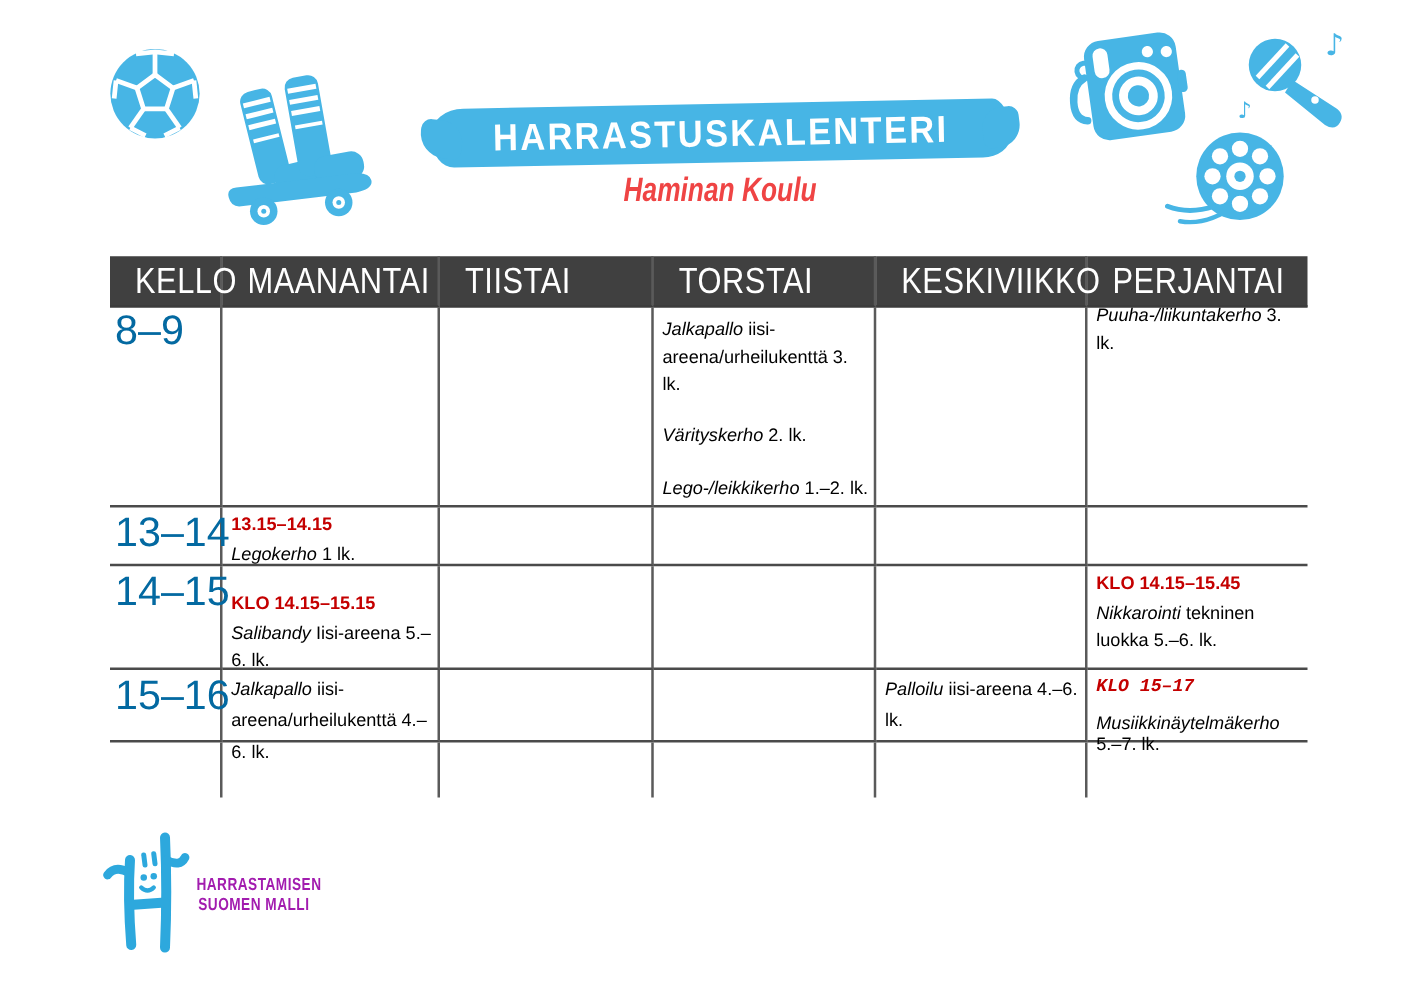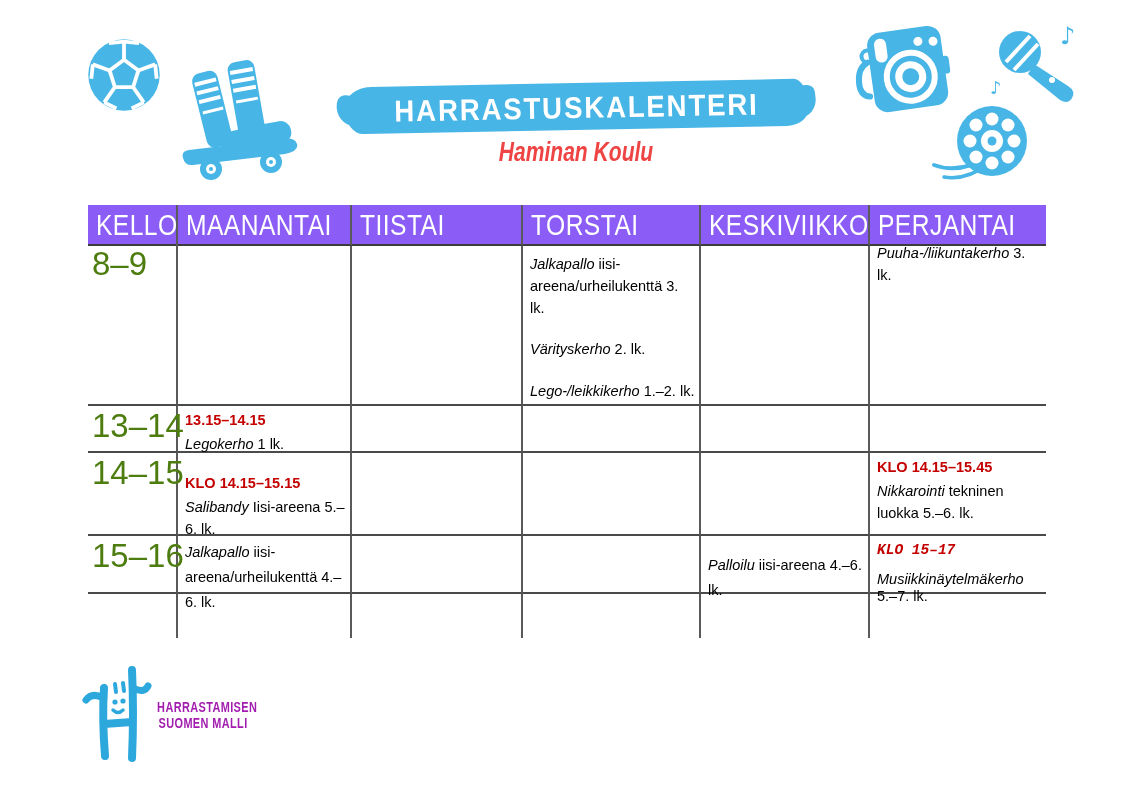--- a/index.html
+++ b/index.html
@@ -19,24 +19,24 @@
          font-size:27px;font-style:italic;font-weight:bold;}
   .subtitle span{display:inline-block;transform:scaleX(0.78);}
 
   
   .cal{position:absolute;left:88px;top:205px;display:grid;
        grid-template-columns:90px 174px 171px 178px 169px 176px;
        grid-template-rows:41px 160px 47px 83px 58px 44px;}
   .cal > div{box-sizing:border-box;min-height:0;min-width:0;overflow:visible;}
   .vline{border-right:2px solid #5a5a5a;}
   .hline{border-bottom:2px solid #4a4a4a;}
-  .hcell{background:#8b5cf6;border-bottom:2.5px solid #3c3c3c;color:#fff;
-         font-size:29px;line-height:40px;white-space:nowrap;padding-left:8px;}
+  .hcell{background:#404040;border-bottom:2.5px solid #3c3c3c;color:#fff;
+         font-size:29px;line-height:40px;white-space:nowrap;padding-left:20px;}
   .hcell span{display:inline-block;transform:scaleX(0.85);transform-origin:left center;letter-spacing:0.5px;}
-  .tlabel{font-size:33px;color:#4d7c0f;padding:3px 18px 0 4px;line-height:1.05;white-space:nowrap;}
+  .tlabel{font-size:33px;color:#0369a1;padding:3px 18px 0 4px;line-height:1.05;white-space:nowrap;}
   .tlabel.first{margin-top:-2px;}
   .cell{padding:8px 4px 0 7px;font-size:14.5px;line-height:1.5;}
   .cell.tight-top{padding-top:0;margin-top:-3px;}
   .event{margin:0;}
   .event + .event{margin-top:20px;}
   .time{display:block;color:#c40000;font-weight:bold;margin-bottom:2px;}
   .time.italic{font-style:italic;font-family:Liberation Mono, monospace;}
   .ename{font-style:italic;}
   .loose{line-height:1.72;}
   .seminight{line-height:1.2;}
@@ -195,21 +195,21 @@
     <div class="hline cell" style="padding-top:4px">
       <p class="event"><span class="time">KLO 14.15–15.45</span><span class="ename">Nikkarointi</span><span> tekninen luokka 5.–6. lk.</span></p>
     </div>
 
     <div class="vline hline tlabel">15–16</div>
     <div class="vline hline cell loose" style="padding-top:4px">
       <p class="event"><span class="ename">Jalkapallo</span><span> iisi-areena/urheilukenttä 4.–6. lk.</span></p>
     </div>
     <div class="vline hline"></div>
     <div class="vline hline"></div>
-    <div class="vline hline cell loose" style="padding-top:17px">
+    <div class="vline hline cell loose" style="padding-top:4px">
       <p class="event"><span class="ename">Palloilu</span><span> iisi-areena 4.–6. lk.</span></p>
     </div>
     <div class="hline cell seminight" style="padding-top:4px">
       <p class="event"><span class="time italic">KLO 15–17</span><span class="ename">Musiikkinäytelmäkerho</span><span> 5.–7. lk.</span></p>
     </div>
 
     <div class="vline"></div>
     <div class="vline"></div>
     <div class="vline"></div>
     <div class="vline"></div>

